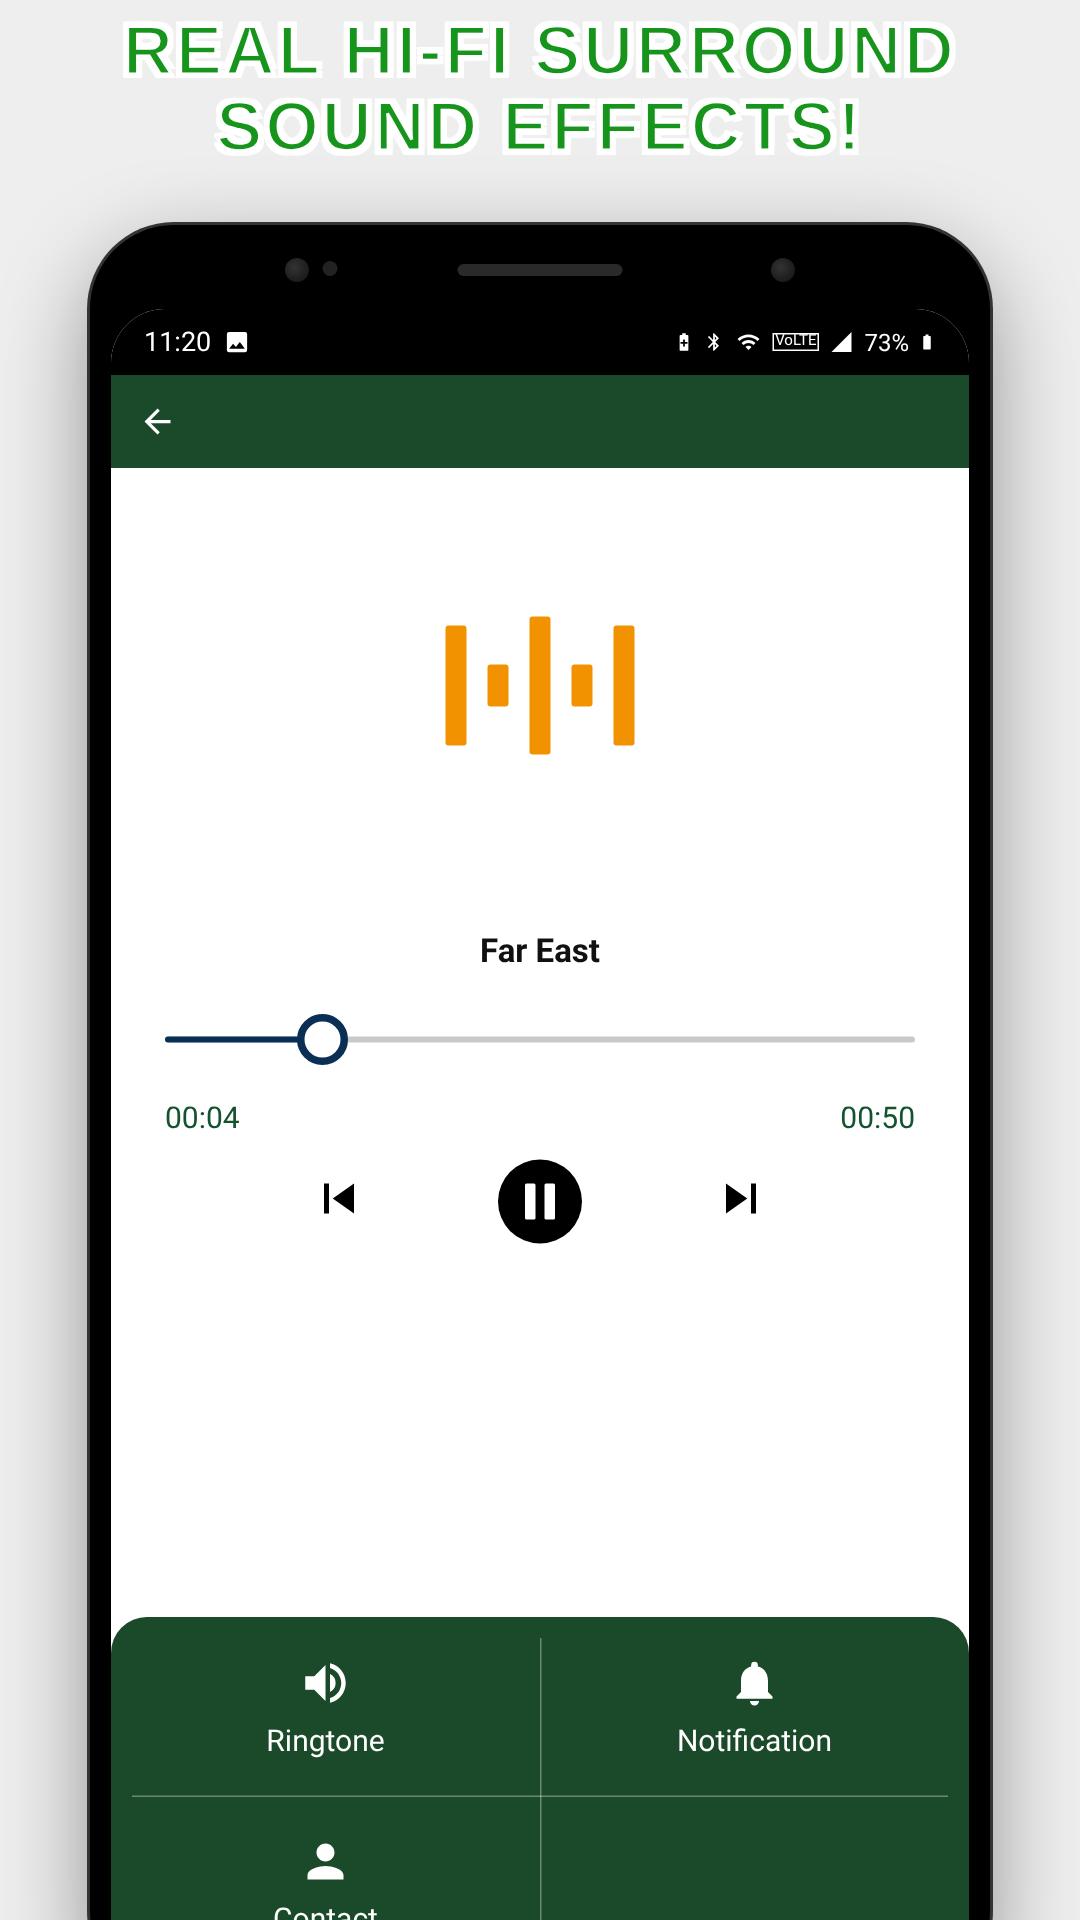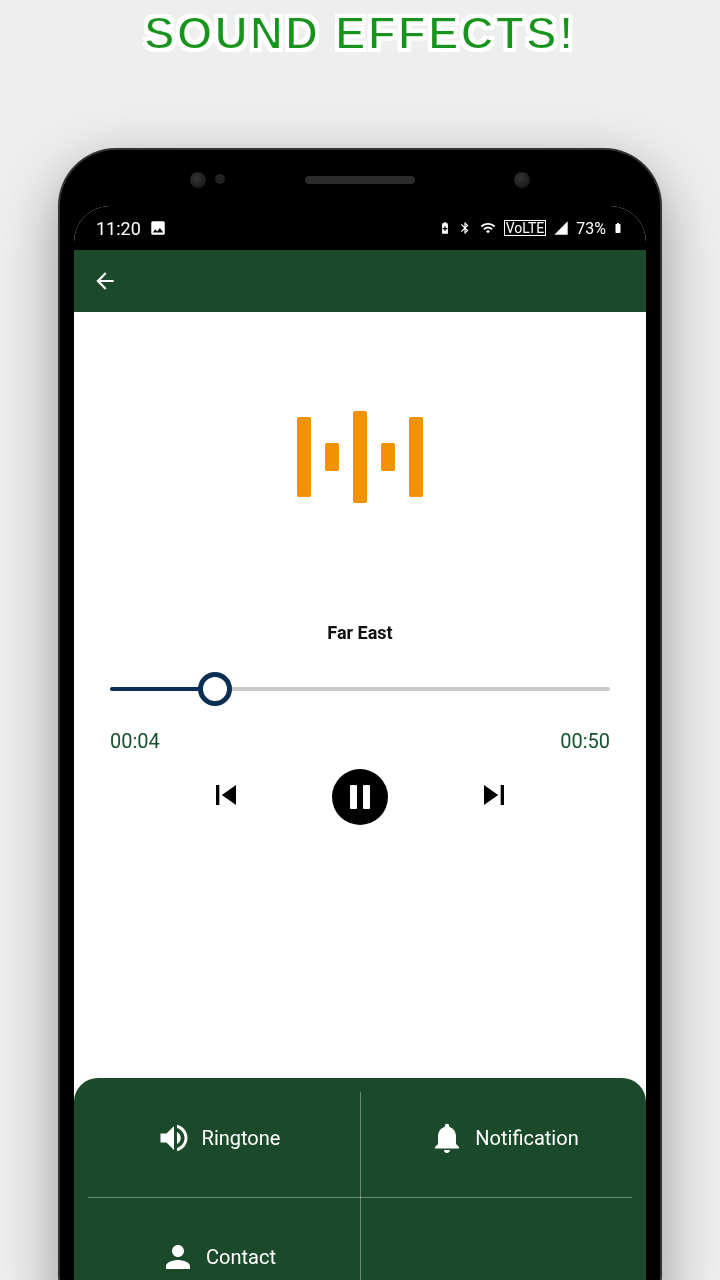--- a/index.html
+++ b/index.html
@@ -124,21 +124,21 @@
     border-radius: 2px;
   }
   .wf1 { height: 80px; }
   .wf2 { height: 28px; }
   .wf3 { height: 92px; }
   .wf4 { height: 28px; }
   .wf5 { height: 80px; }
 
   .track-title {
     margin-top: 110px;
-    font-size: 18px;
+    font-size: 22px;
     font-weight: 700;
     color: #111;
   }
 
   .slider-wrap {
     margin-top: 44px;
     width: 500px;
     position: relative;
   }
   .slider-track {
@@ -208,37 +208,38 @@
     width:1px; background:rgba(255,255,255,0.35);
   }
   .bottom-grid::after {
     content:"";
     position:absolute;
     top:50%; left:14px; right:14px;
     height:1px; background:rgba(255,255,255,0.35);
   }
   .grid-item {
     display:flex;
-    flex-direction:row;
+    flex-direction:column;
     align-items:center;
     justify-content:center;
     gap:8px;
     color:#fff;
     font-size:20px;
     cursor:pointer;
   }
   .grid-item svg { fill:#fff; }
 
 </style>
 </head>
 <body>
 
 <div class="wallpaper"></div>
 
 <div class="promo-headline">
+  <div>Real Hi-Fi surround</div>
   <div>sound effects!</div>
 </div>
 
 <div class="phone">
   <div class="sensor-l"></div>
   <div class="sensor-l2"></div>
   <div class="sensor-r"></div>
 
   <div class="screen">
 
@@ -252,21 +253,21 @@
       <div class="status-right">
         <svg width="14" height="16" viewBox="0 0 24 24">
             <path fill="#fff" d="M16 4h-2V2h-4v2H8a1 1 0 0 0-1 1v16a1 1 0 0 0 1 1h8a1 1 0 0 0 1-1V5a1 1 0 0 0-1-1zm-3 13h-2v-3H8v-2h3V9h2v3h3v2h-3v3z"></path>
           </svg>
         <svg width="14" height="16" viewBox="0 0 24 24">
             <path fill="#fff" d="M17.71 7.71 12 2h-1v7.59L6.41 5 5 6.41 10.59 12 5 17.59 6.41 19 11 14.41V22h1l5.71-5.71L13.41 12l4.3-4.29zM13 5.83l1.88 1.88L13 9.59V5.83zm1.88 10.46L13 18.17v-3.76l1.88 1.88z"></path>
           </svg>
         <svg width="20" height="16" viewBox="0 0 24 24">
             <path fill="#fff" d="M1 9l2 2c4.97-4.97 13.03-4.97 18 0l2-2C16.93 2.93 7.07 2.93 1 9zm8 8 3 3 3-3a4.24 4.24 0 0 0-6 0zm-4-4 2 2a7.07 7.07 0 0 1 10 0l2-2C15.14 9.14 8.86 9.14 5 13z"></path>
           </svg>
-        <span style="font-size:14px;line-height:1;border:1px solid #fff;padding:0 1px;">VoLTE</span>
+        <span style="font-size:10px;line-height:1;border:1px solid #fff;padding:0 1px;">VoLTE</span>
         <svg width="18" height="16" viewBox="0 0 24 24">
             <path fill="#fff" d="M2 22h20V2L2 22z"></path>
           </svg>
         <span>73%</span>
         <svg width="12" height="18" viewBox="0 0 24 24">
             <path fill="#fff" d="M15.67 4H14V2h-4v2H8.33C7.6 4 7 4.6 7 5.33v15.33C7 21.4 7.6 22 8.33 22h7.33c.74 0 1.34-.6 1.34-1.33V5.33C17 4.6 16.4 4 15.67 4z"></path>
           </svg>
       </div>
     </div>
 

